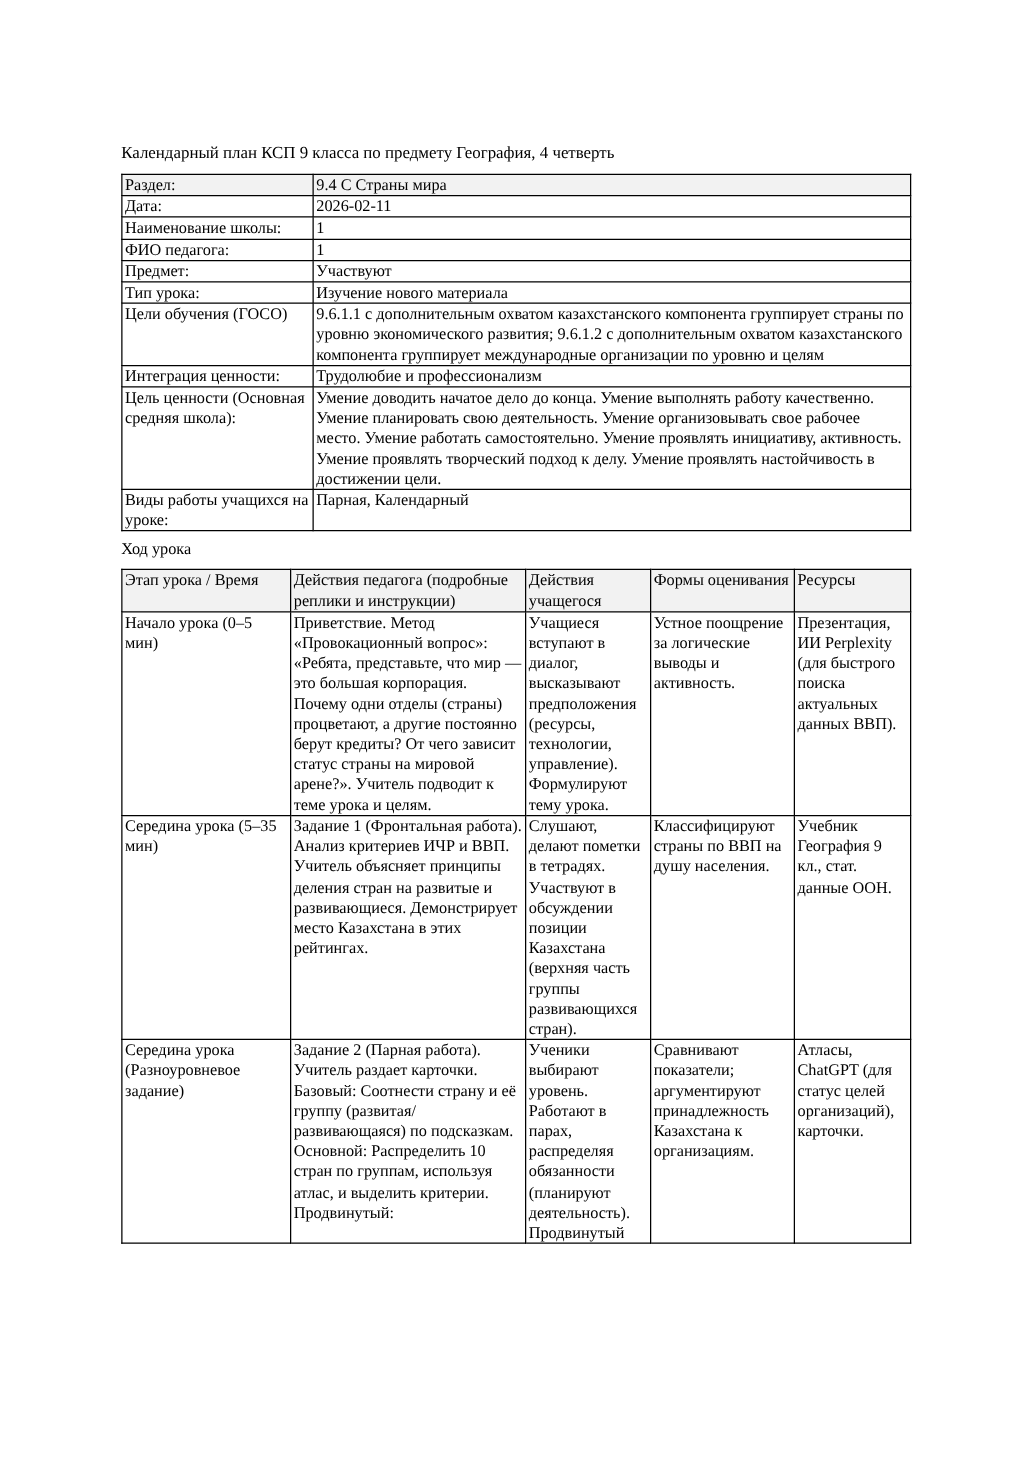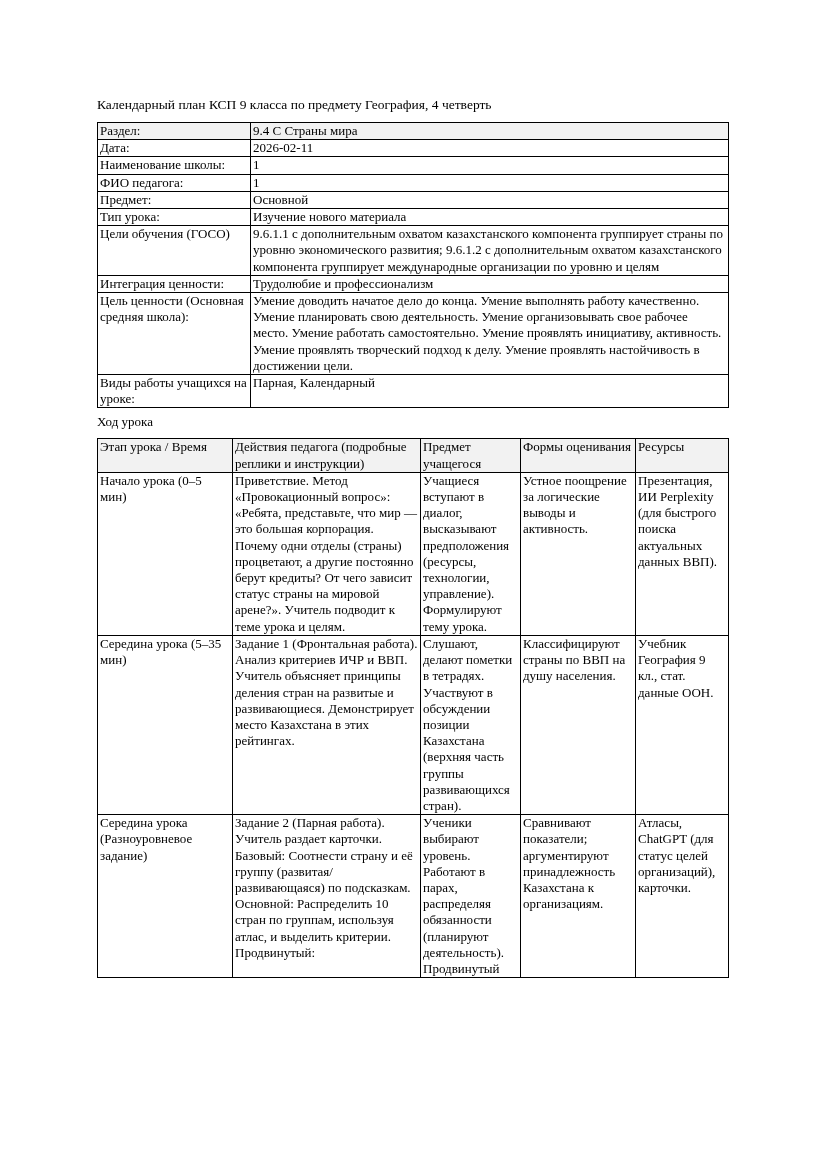--- a/index.html
+++ b/index.html
@@ -8,21 +8,21 @@
     height: 1170px;
     background: #ffffff;
     color: #000000;
     position: relative;
     overflow: hidden;
     font-family: "Liberation Serif", "DejaVu Serif", serif;
   }
   .content {
     position: absolute;
     left: 97px;
-    top: 96px;
+    top: 113px;
     width: 631px;
   }
   .doc-title {
     font-size: 13.5px;
     line-height: 17px;
     margin: 0 0 9px 0;
     white-space: nowrap;
   }
   table {
     border-collapse: collapse;
@@ -80,21 +80,21 @@
         <tr>
           <td>Наименование школы:</td>
           <td>1</td>
         </tr>
         <tr>
           <td>ФИО педагога:</td>
           <td>1</td>
         </tr>
         <tr>
           <td>Предмет:</td>
-          <td>Основной</td>
+          <td>Участвуют</td>
         </tr>
         <tr>
           <td>Тип урока:</td>
           <td>Изучение нового материала</td>
         </tr>
         <tr>
           <td>Цели обучения (ГОСО)</td>
           <td>9.6.1.1 с дополнительным охватом казахстанского компонента группирует страны по уровню экономического развития; 9.6.1.2 с дополнительным охватом казахстанского компонента группирует международные организации по уровню и целям</td>
         </tr>
         <tr>
@@ -119,21 +119,21 @@
         <col class="c1">
         <col class="c2">
         <col class="c3">
         <col class="c4">
         <col class="c5">
       </colgroup>
     <thead id="lesson-head">
         <tr class="shaded">
           <th>Этап урока / Время</th>
           <th>Действия педагога (подробные реплики и инструкции)</th>
-          <th>Предмет учащегося</th>
+          <th>Действия учащегося</th>
           <th>Формы оценивания</th>
           <th>Ресурсы</th>
         </tr>
       </thead>
     <tbody id="lesson-body">
         <tr>
           <td>Начало урока (0–5 мин)</td>
           <td>Приветствие. Метод «Провокационный вопрос»: «Ребята, представьте, что мир — это большая корпорация. Почему одни отделы (страны) процветают, а другие постоянно берут кредиты? От чего зависит статус страны на мировой арене?». Учитель подводит к теме урока и целям.</td>
           <td>Учащиеся вступают в диалог, высказывают предположения (ресурсы, технологии, управление). Формулируют тему урока.</td>
           <td>Устное поощрение за логические выводы и активность.</td>

